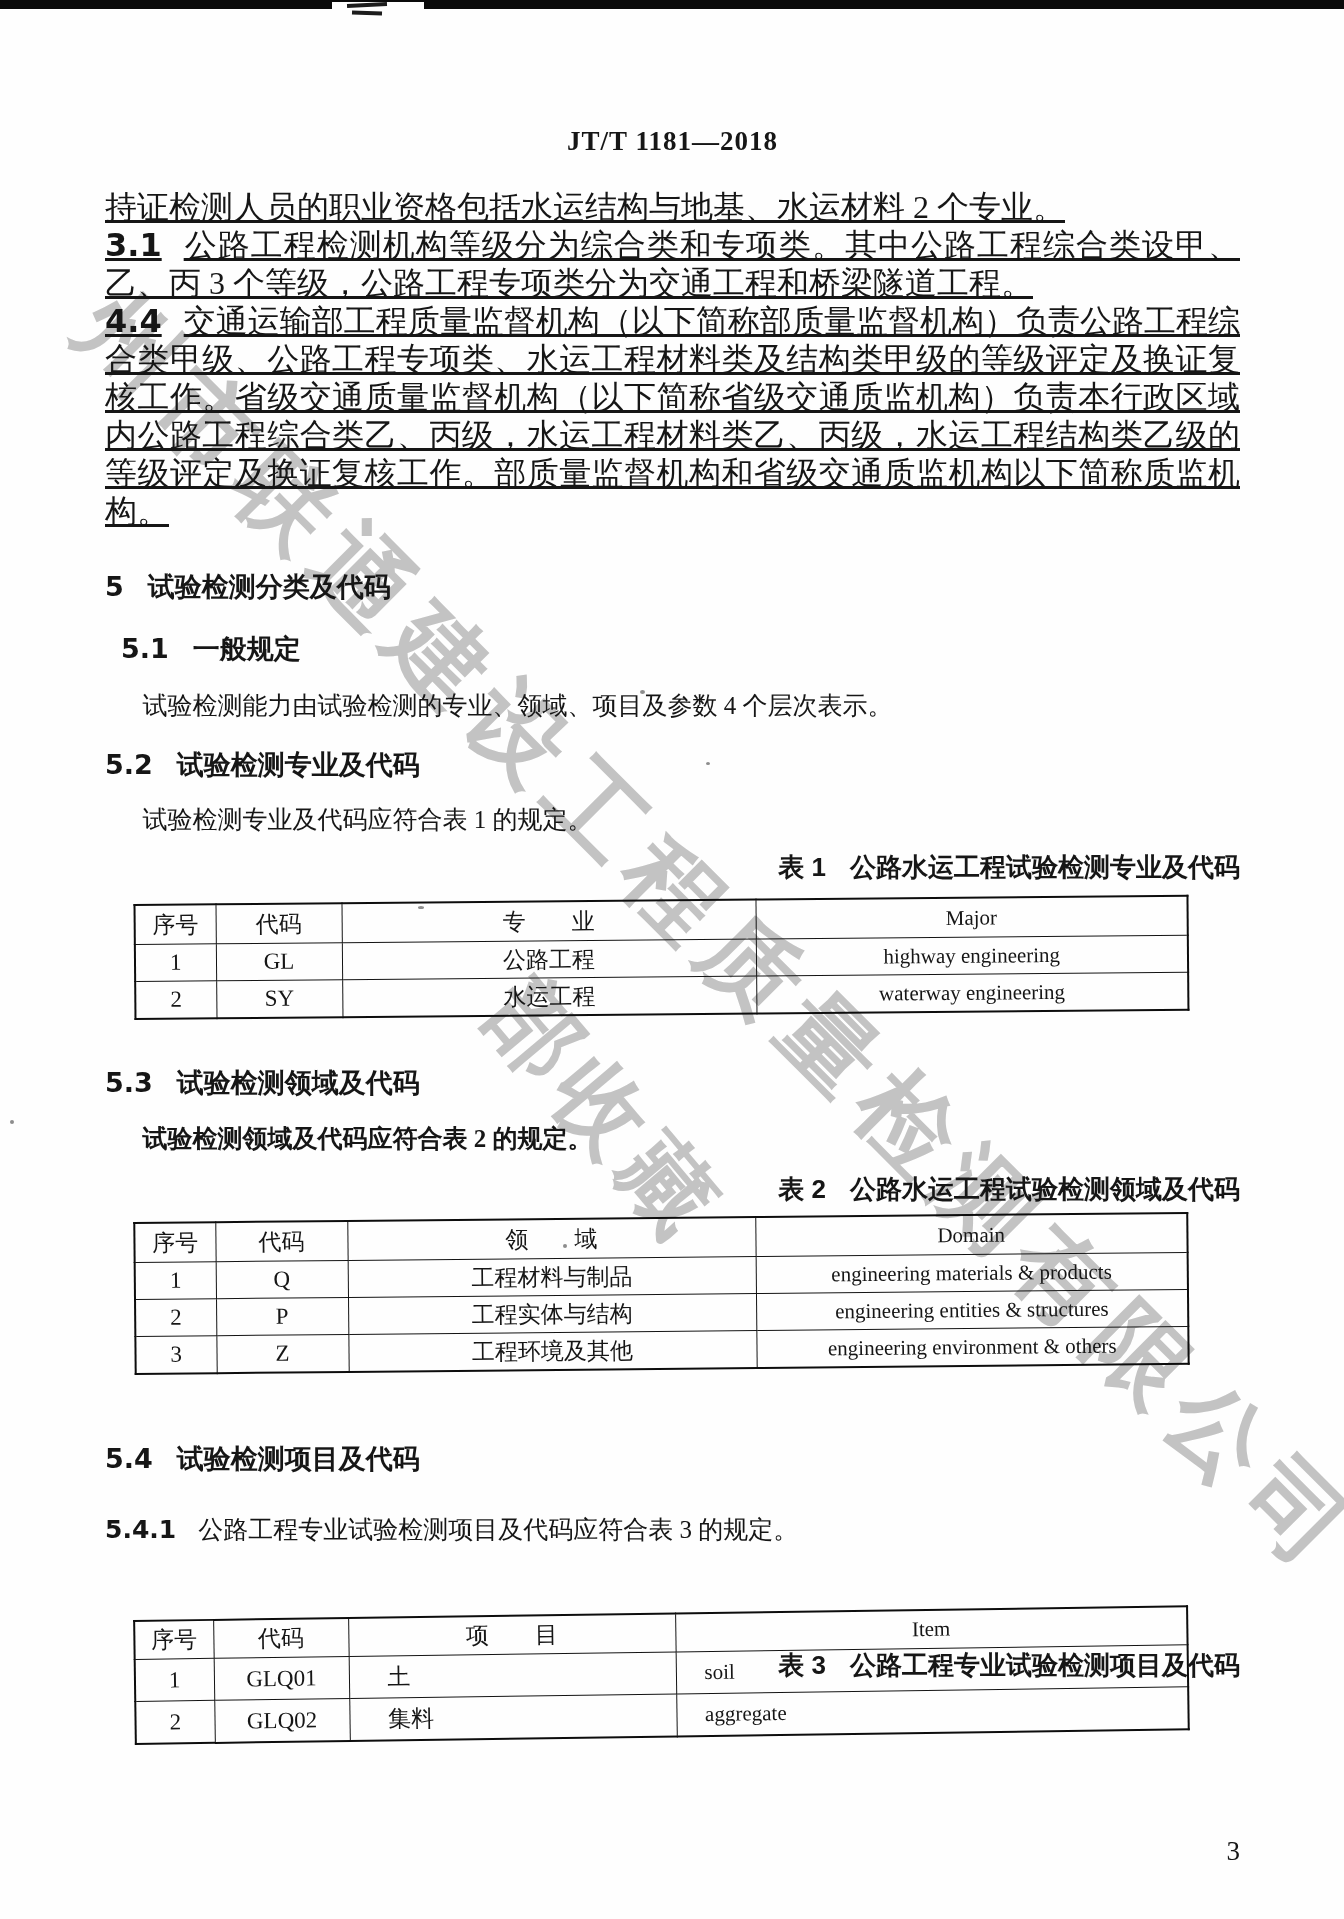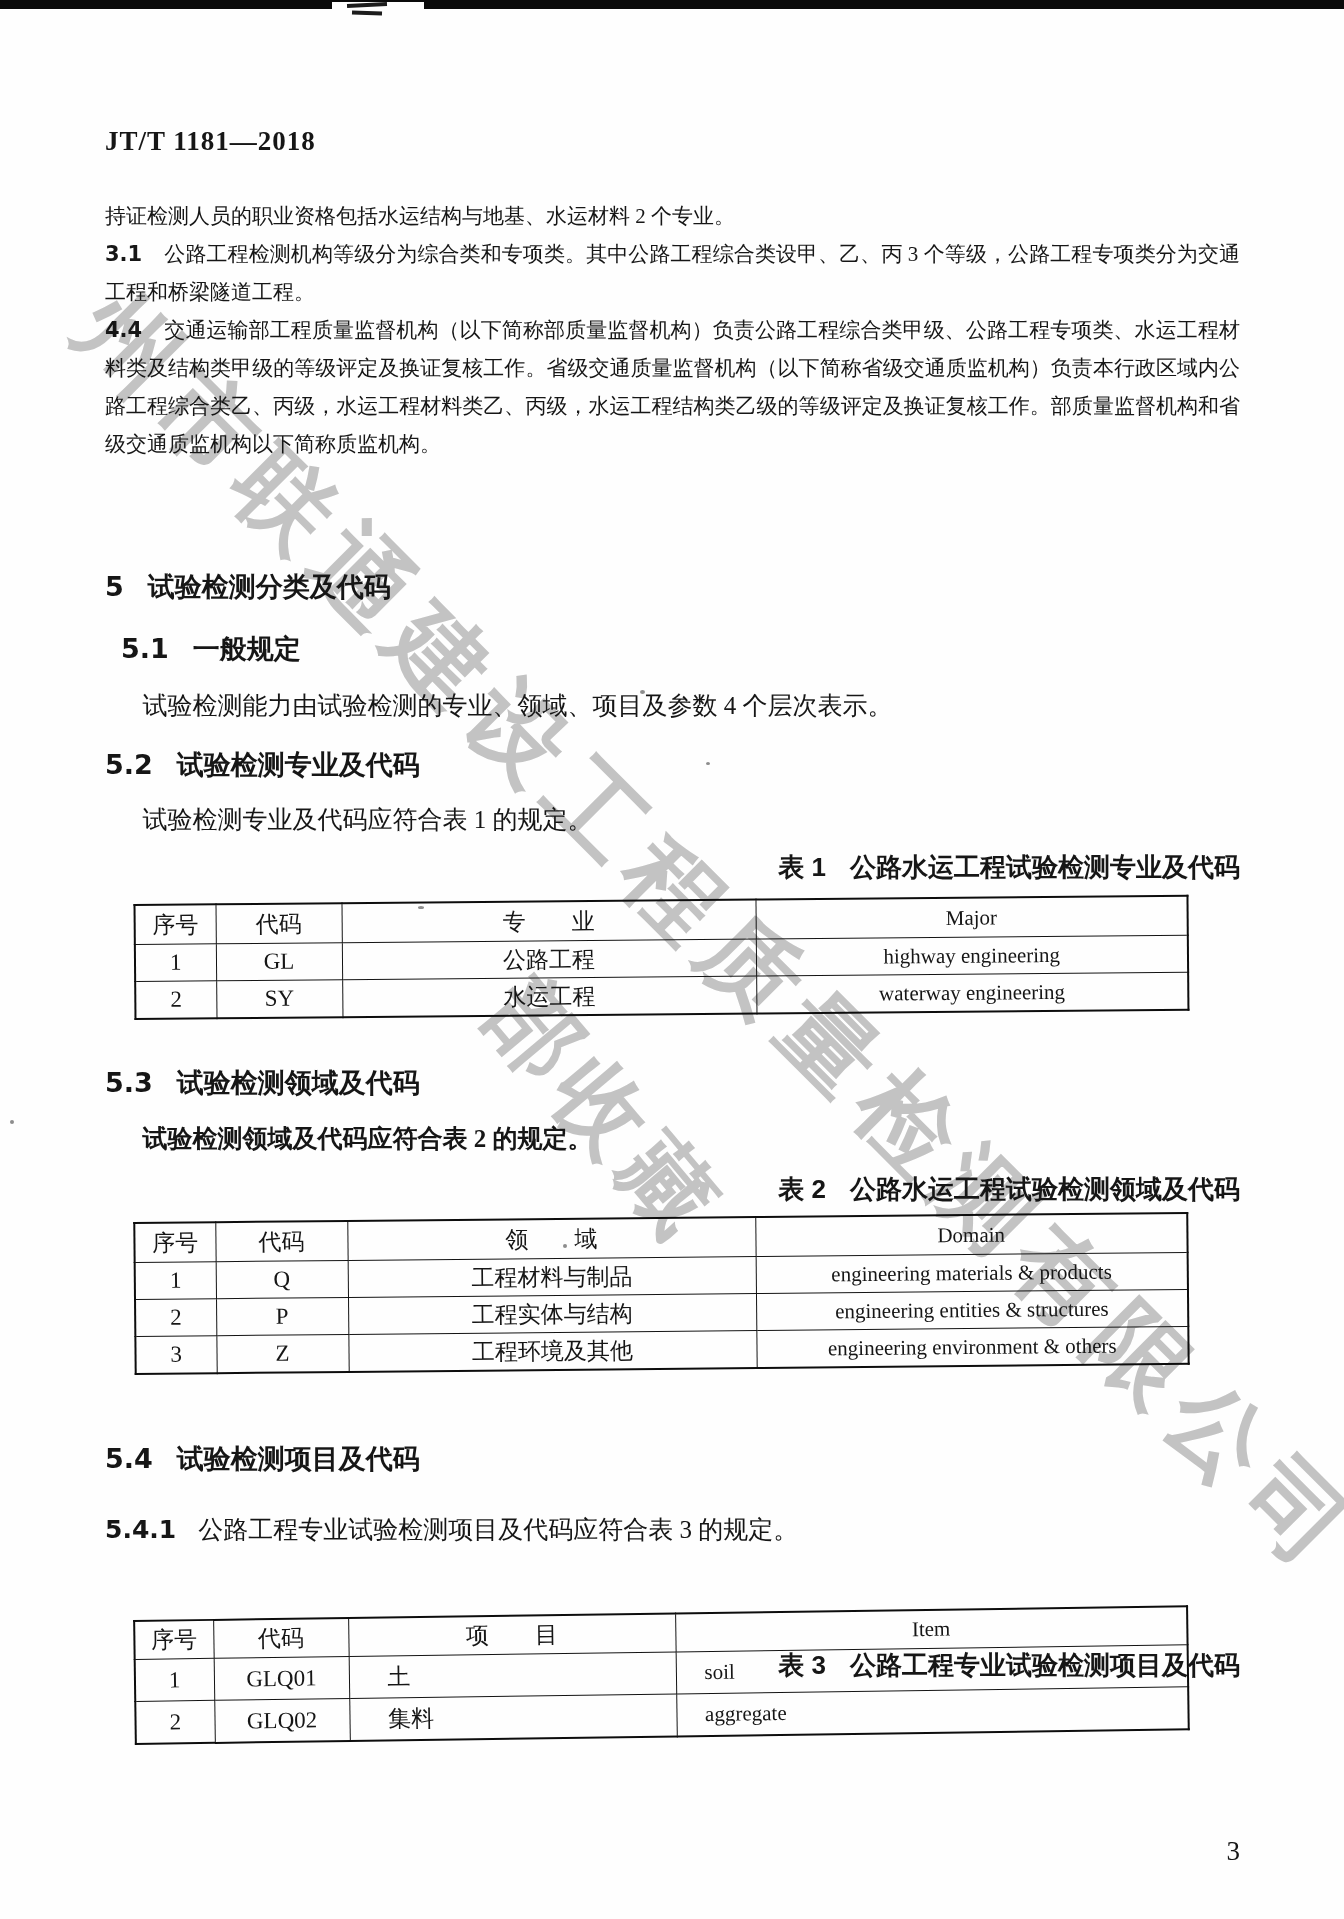--- a/index.html
+++ b/index.html
@@ -25,30 +25,30 @@
     font-weight:bold;color:#c3c3c3;
     white-space:nowrap;line-height:1;
     transform-origin:0 50%;
     user-select:none;
   }
   .wm1{left:95px;top:262px;font-size:96px;letter-spacing:14px;transform:rotate(45deg);}
   .wm2{left:505px;top:948px;font-size:92px;letter-spacing:10px;transform:rotate(50deg);}
   
   .doc-header{
     position:absolute;top:126px;left:105px;width:1135px;
-    text-align:left;font-size:27px;font-weight:bold;letter-spacing:1px;
+    text-align:center;font-size:27px;font-weight:bold;letter-spacing:1px;
   }
   .page-number{
     position:absolute;top:1836px;left:105px;width:1135px;
     text-align:right;font-size:27px;
   }
   
   .textblock{
-    position:absolute;left:105px;top:197px;width:1135px;
-    font-size:21px;line-height:38px;text-align:justify;
+    position:absolute;left:105px;top:188px;width:1135px;
+    font-size:32px;line-height:38px;text-align:justify;text-decoration:underline;
   }
   .textblock p{margin:0;padding:0;}
   .clause-num{
     font-family:"DejaVu Sans","Liberation Sans",sans-serif;
     font-weight:bold;margin-right:22px;white-space:nowrap;
   }
   .heading{
     position:absolute;left:105px;width:1135px;
     font-family:"DejaVu Sans","Liberation Sans",sans-serif;
     font-weight:bold;font-size:27px;line-height:34px;

